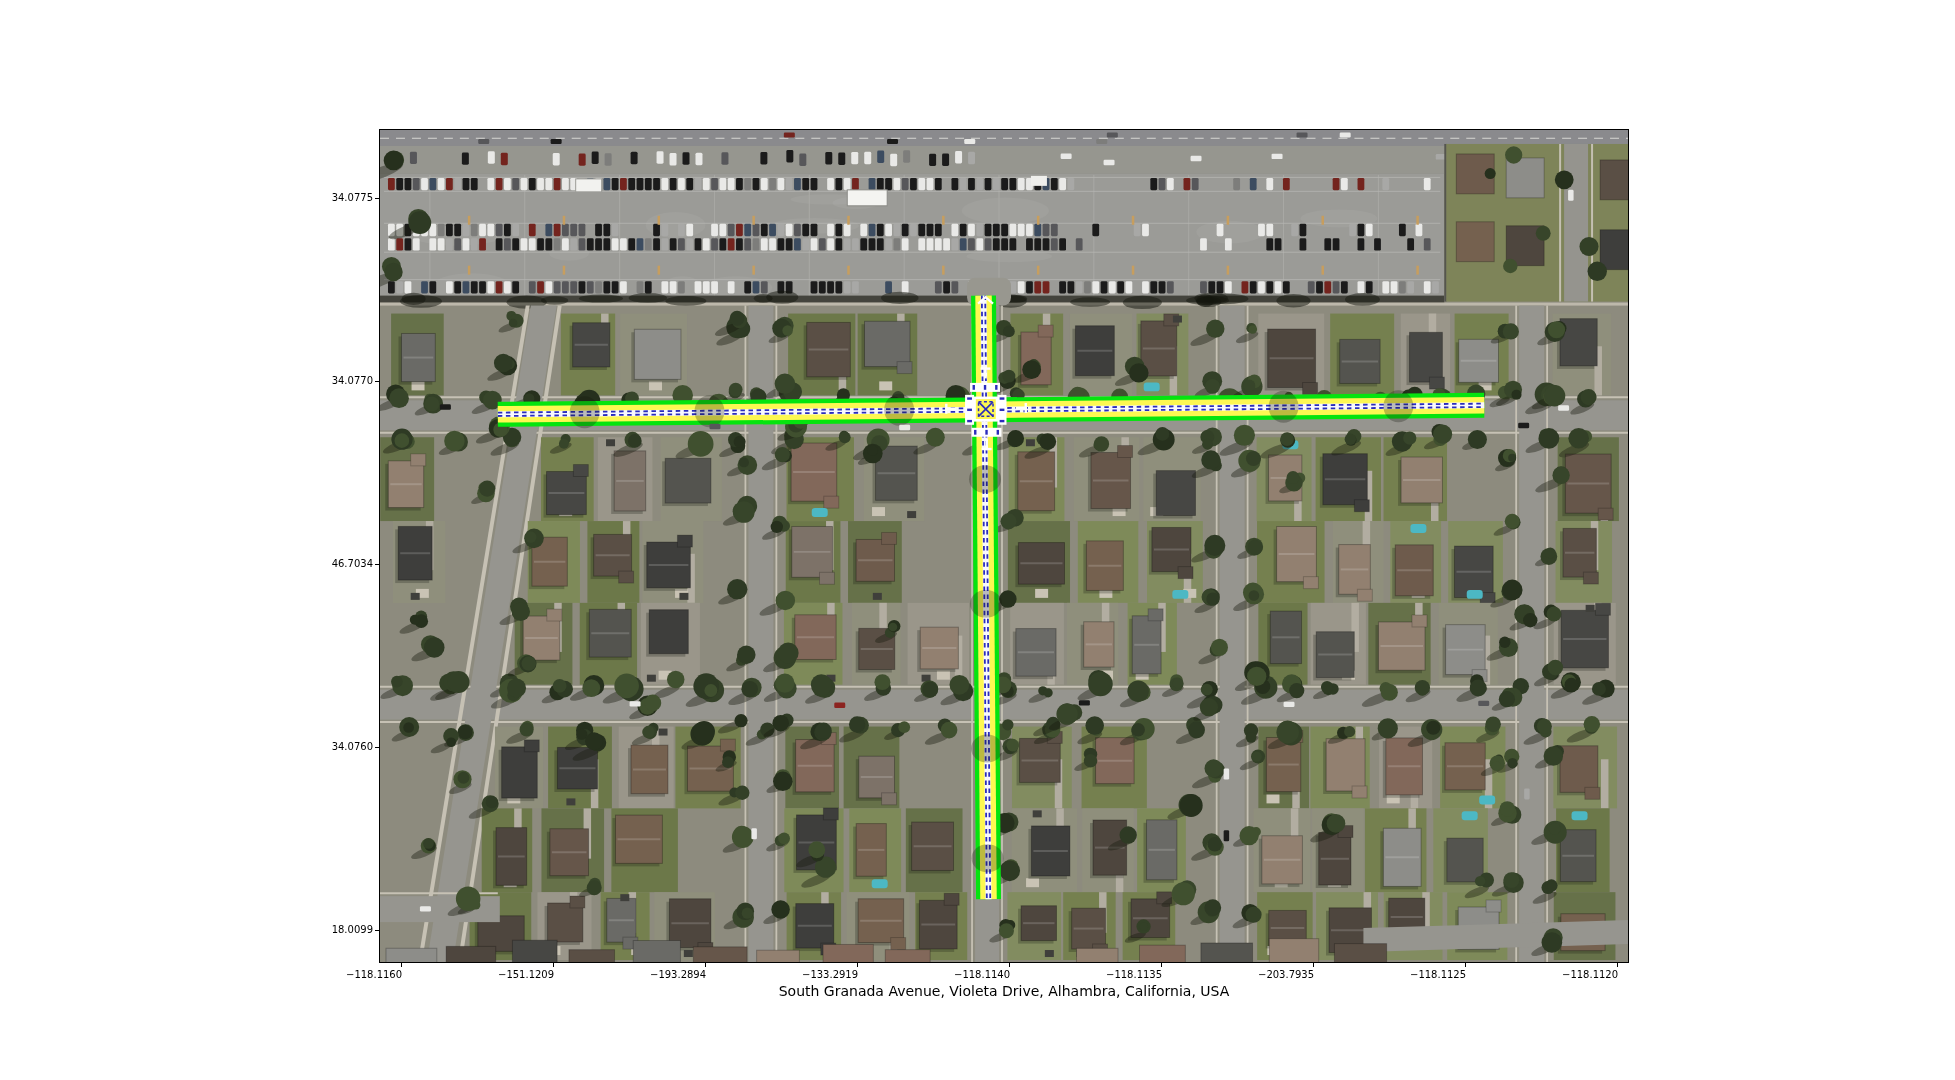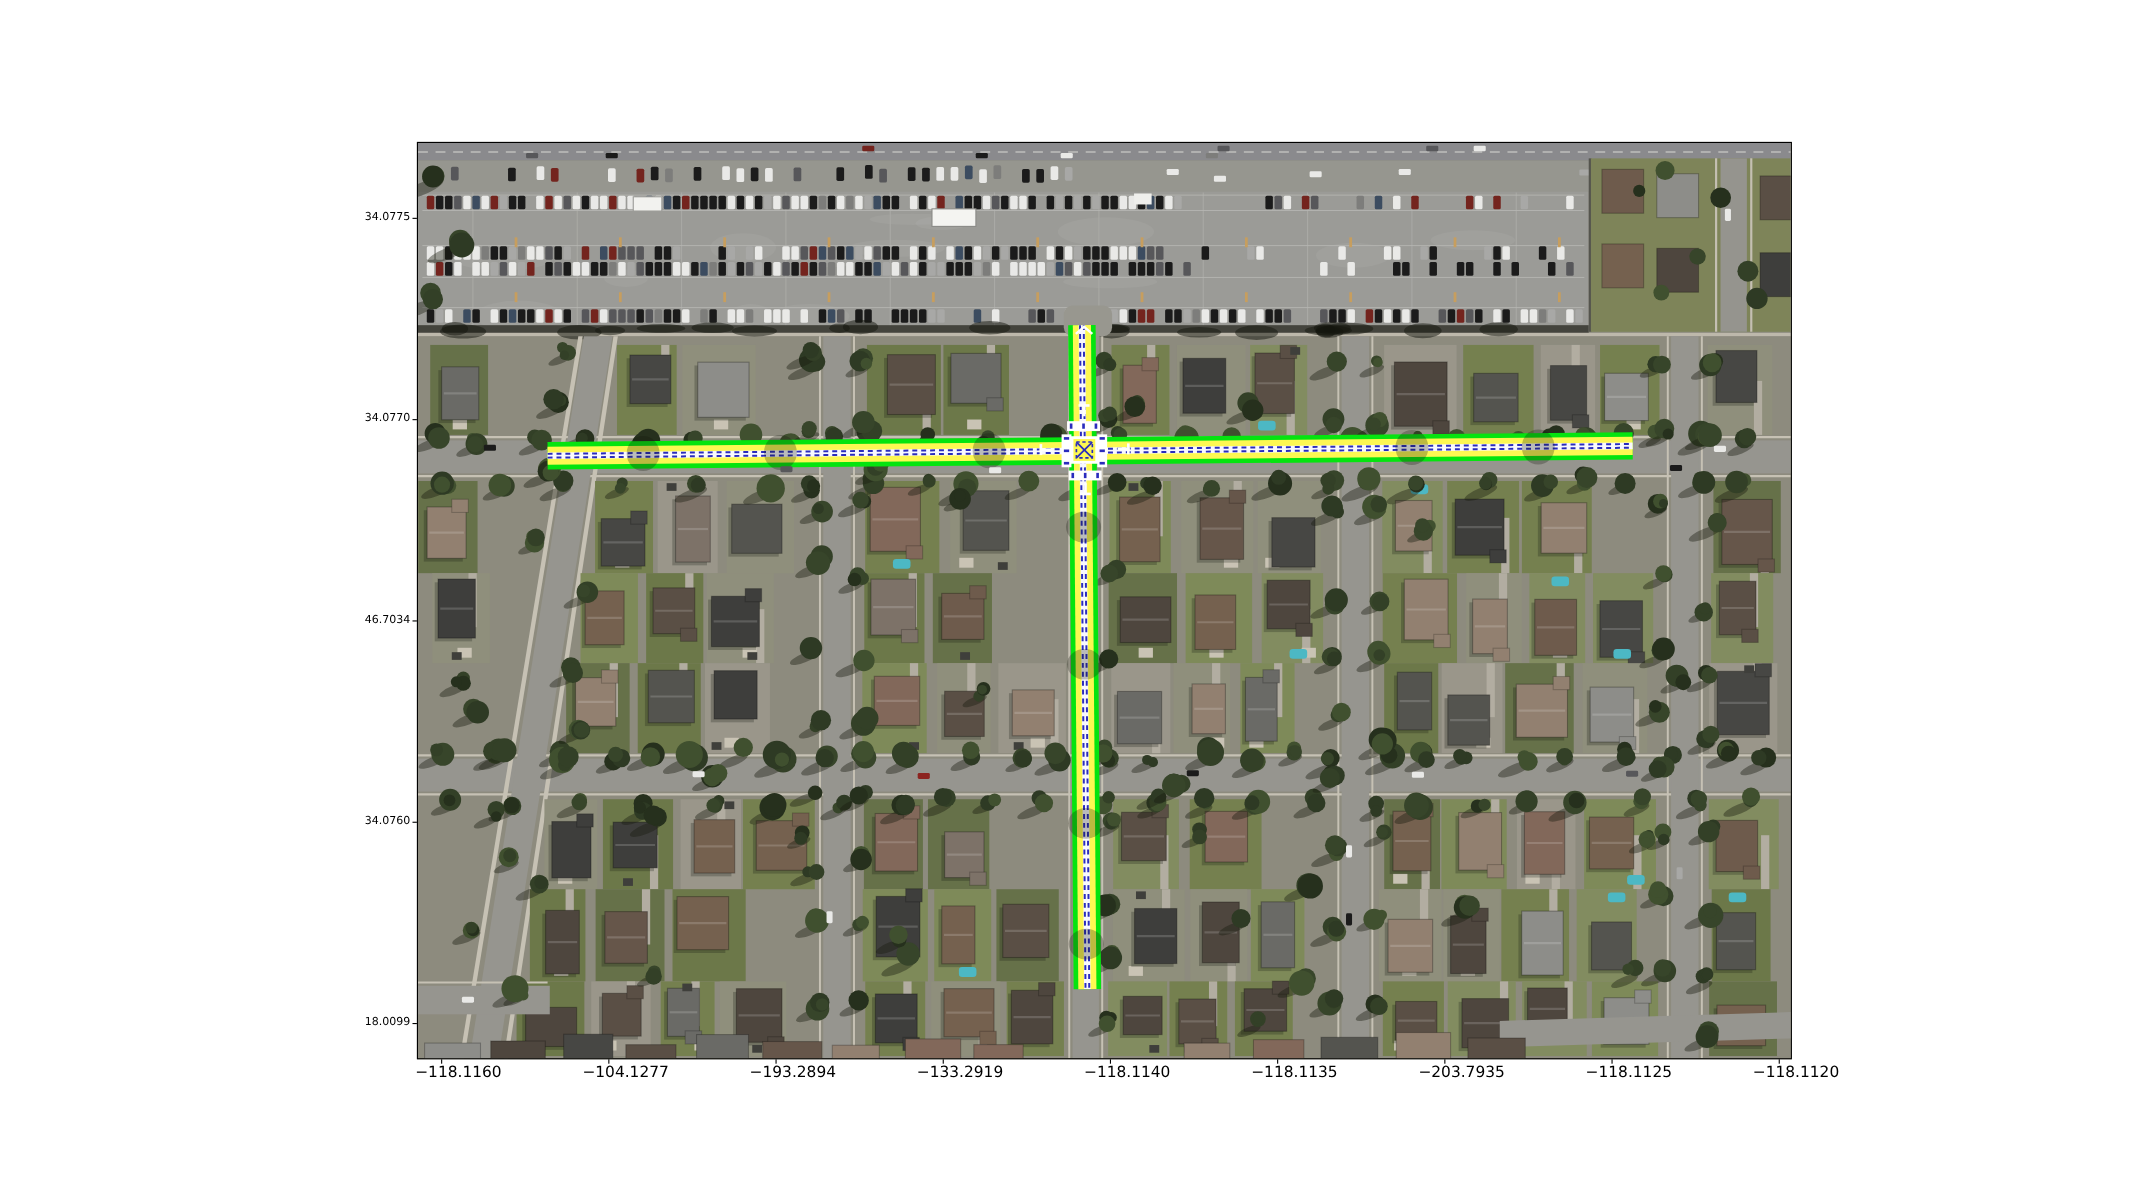--- a/index.html
+++ b/index.html
@@ -3,22 +3,22 @@
 <meta charset="utf-8">
 <style>
   html,body{margin:0;padding:0;background:#ffffff;}
   .figure{position:relative;width:1955px;height:1080px;background:#ffffff;
           font-family:"DejaVu Sans",sans-serif;color:#000;overflow:hidden;}
   .plot{position:absolute;left:379px;top:129px;width:1250px;height:834px;
         border:1px solid #000;box-sizing:border-box;background:#8d8b7e;overflow:hidden;}
   .plot svg{display:block;width:100%;height:100%;}
   .ytick-label{position:absolute;left:253px;width:120px;text-align:right;
                font-size:10px;line-height:12px;color:#000;}
-  .xtick-label{position:absolute;width:110px;text-align:right;top:969px;
-               font-size:14px;line-height:12px;color:#000;}
+  .xtick-label{position:absolute;width:110px;text-align:left;top:969px;
+               font-size:10px;line-height:12px;color:#000;}
   .ytick-mark{position:absolute;width:4px;height:1px;background:#000;left:375px;}
   .xtick-mark{position:absolute;width:1px;height:4px;background:#000;top:963px;}
   .xlabel{position:absolute;left:379px;top:983px;width:1250px;text-align:center;
           font-size:14px;line-height:17px;color:#000;}
 </style>
 </head>
 <body>
 
 <div class="figure">
 
@@ -1925,22 +1925,23 @@
   <div class="xtick-mark" style="left:553px"></div>
   <div class="xtick-mark" style="left:705px"></div>
   <div class="xtick-mark" style="left:857px"></div>
   <div class="xtick-mark" style="left:1009px"></div>
   <div class="xtick-mark" style="left:1161px"></div>
   <div class="xtick-mark" style="left:1313px"></div>
   <div class="xtick-mark" style="left:1465px"></div>
   <div class="xtick-mark" style="left:1617px"></div>
 
   <div class="xtick-label" style="left:346px">−118.1160</div>
-  <div class="xtick-label" style="left:498px">−104.1277</div>
+  <div class="xtick-label" style="left:498px">−151.1209</div>
   <div class="xtick-label" style="left:650px">−193.2894</div>
   <div class="xtick-label" style="left:802px">−133.2919</div>
   <div class="xtick-label" style="left:954px">−118.1140</div>
   <div class="xtick-label" style="left:1106px">−118.1135</div>
   <div class="xtick-label" style="left:1258px">−203.7935</div>
   <div class="xtick-label" style="left:1410px">−118.1125</div>
   <div class="xtick-label" style="left:1562px">−118.1120</div>
 
+  <div class="xlabel">South Granada Avenue, Violeta Drive, Alhambra, California, USA</div>
 </div>
 
 </body></html>

